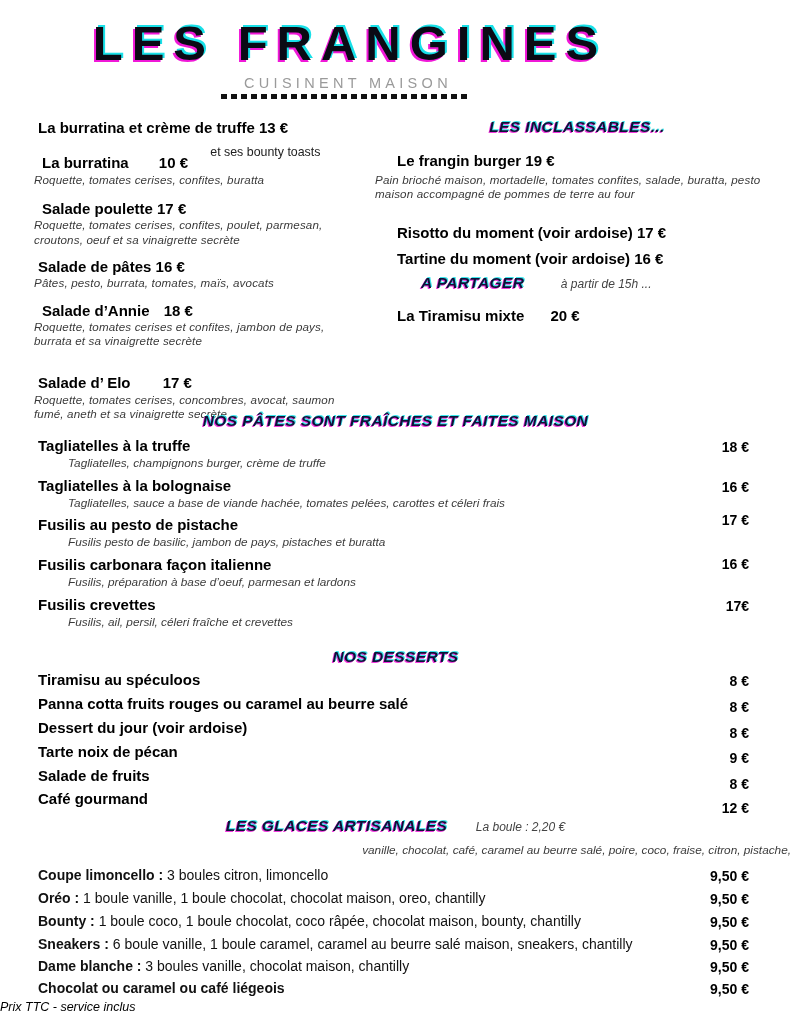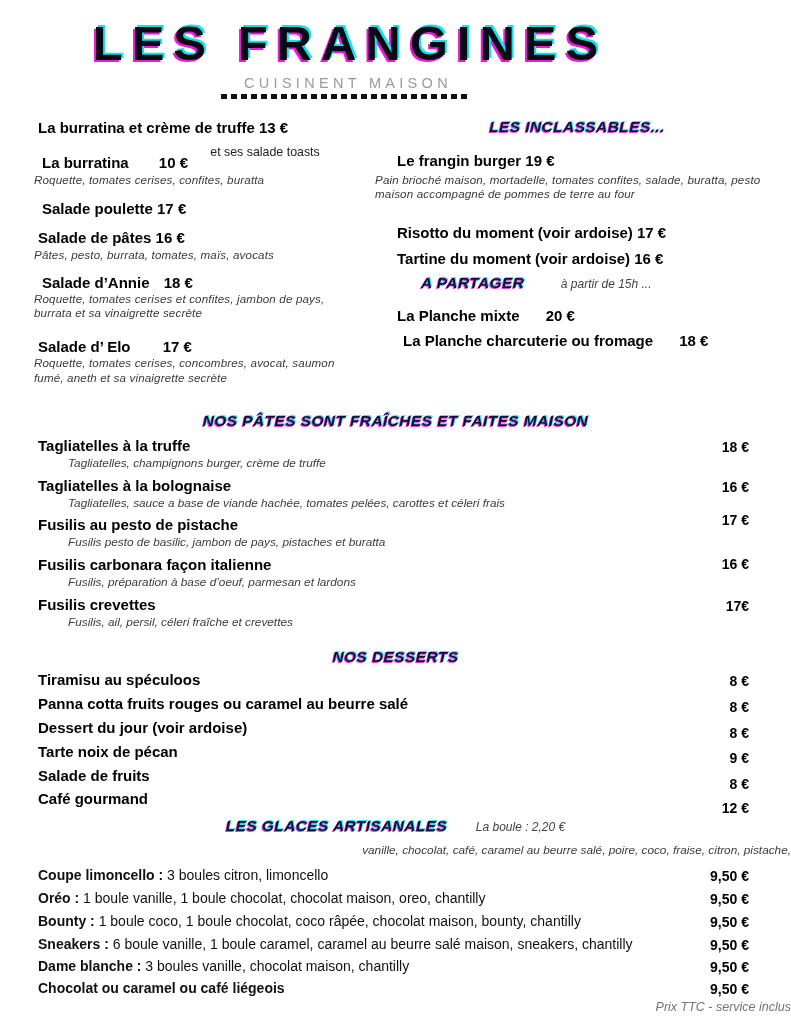--- a/index.html
+++ b/index.html
@@ -186,24 +186,24 @@
     font-size: 12px;
     color: #444;
     white-space: nowrap;
   }
 
   .footer-note {
     position: absolute;
     left: 0;
     top: 1000px;
     width: 791px;
-    text-align: right;
+    text-align: left;
     font-style: italic;
     font-size: 12.5px;
-    color: #737373;
+    color: #000000;
   }
 </style>
 </head>
 <body>
 
 <div class="page">
 
   <div class="masthead">
     <div class="brand-title">LES FRANGINES</div>
     <div class="brand-sub">CUISINENT MAISON</div>
@@ -216,50 +216,51 @@
       <div class="dish-line i1">
         <span>La burratina et crème de truffe</span>
         <span class="price">13 €</span>
       </div>
     </div>
 
     <div class="dish">
       <div class="dish-line i2" style="margin-top:16px;">
         <span>La burratina</span>
         <span class="price" style="padding-left:26px;">10 €</span>
-        <span class="note-inline" style="padding-left:18px;position:relative;top:-12px;">et ses salade toasts</span>
+        <span class="note-inline" style="padding-left:18px;position:relative;top:-12px;">et ses bounty toasts</span>
       </div>
       <div class="dish-desc i3">Roquette, tomates cerises, confites, buratta</div>
     </div>
 
     <div class="dish">
       <div class="dish-line i2" style="margin-top:12px;">
         <span>Salade poulette</span>
         <span class="price">17 €</span>
       </div>
+      <div class="dish-desc i3" style="width:330px;white-space:normal;">Roquette, tomates cerises, confites, poulet, parmesan, croutons, oeuf et sa vinaigrette secrète</div>
     </div>
 
     <div class="dish">
       <div class="dish-line i1" style="margin-top:10px;">
         <span>Salade de pâtes</span>
         <span class="price">16 €</span>
       </div>
       <div class="dish-desc i3">Pâtes, pesto, burrata, tomates, maïs, avocats</div>
     </div>
 
     <div class="dish">
       <div class="dish-line i2" style="margin-top:11px;">
         <span>Salade d’Annie</span>
         <span class="price" style="padding-left:10px;">18 €</span>
       </div>
       <div class="dish-desc i3" style="width:310px;white-space:normal;">Roquette, tomates cerises et confites, jambon de pays, burrata et sa vinaigrette secrète</div>
     </div>
 
     <div class="dish">
-      <div class="dish-line i1" style="margin-top:17px;">
+      <div class="dish-line i1" style="margin-top:25px;">
         <span>Salade d’ Elo</span>
         <span class="price" style="padding-left:28px;">17 €</span>
       </div>
       <div class="dish-desc i3" style="width:320px;white-space:normal;">Roquette, tomates cerises, concombres, avocat, saumon fumé, aneth et sa vinaigrette secrète</div>
     </div>
 
   </div>
 
   <div class="col-right">
 
@@ -286,31 +287,25 @@
       </div>
     </div>
 
     <div style="margin-top:6px; padding-left:46px;">
       <span class="sec-head">A PARTAGER</span>
       <span class="small-italic" style="padding-left:32px;">à partir de 15h ...</span>
     </div>
 
     <div class="dish" style="margin-top:14px;">
       <div class="dish-line" style="padding-left:22px;">
-        <span>La Planche mixte</span>
+        <span>La Tiramisu mixte</span>
         <span class="price" style="padding-left:22px;">20 €</span>
       </div>
     </div>
 
-    <div class="dish" style="margin-top:6px;">
-      <div class="dish-line" style="padding-left:28px;">
-        <span>La Planche charcuterie ou fromage</span>
-        <span class="price" style="padding-left:22px;">18 €</span>
-      </div>
-    </div>
 
   </div>
 
   <div class="centered-head" style="top:412px;">
     <span class="sec-head">NOS PÂTES SONT FRAÎCHES ET FAITES MAISON</span>
   </div>
 
   <div class="rowlist">
     <div class="prow">
       <div class="prow-name" style="top:437px;">Tagliatelles à la truffe</div>

